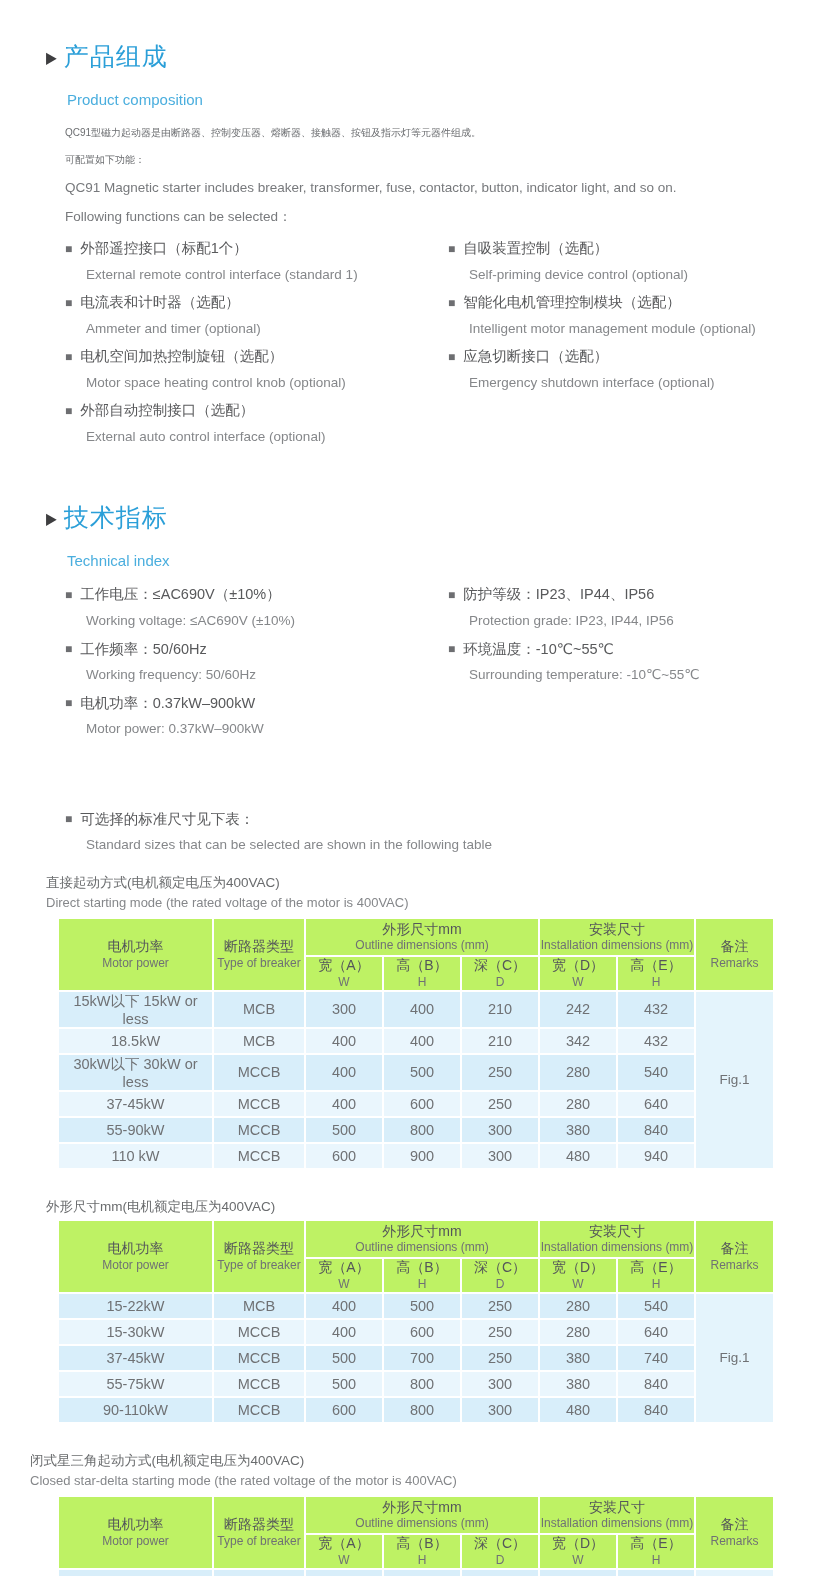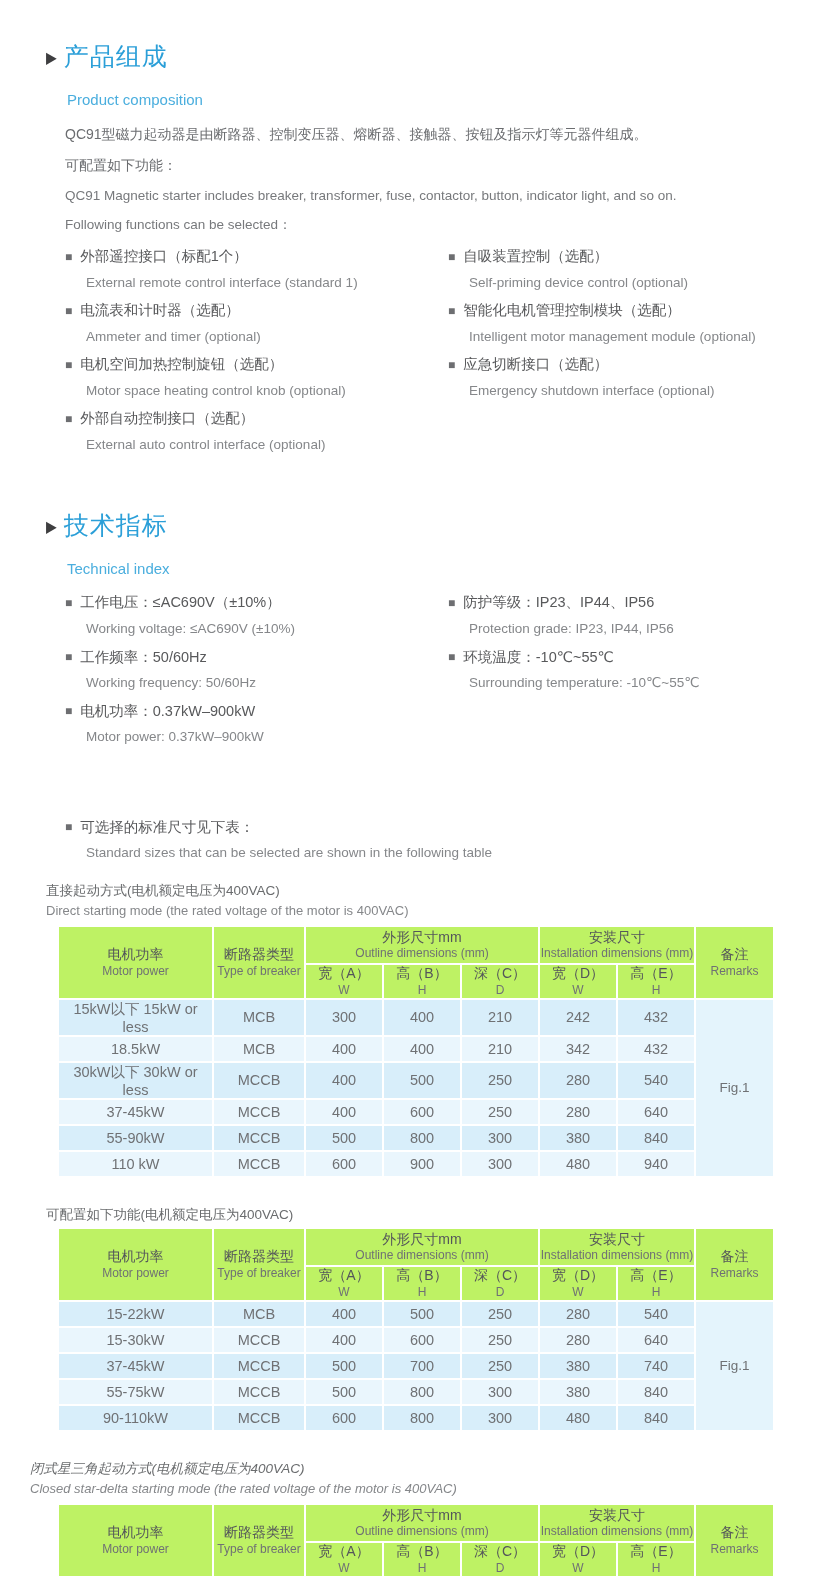--- a/index.html
+++ b/index.html
@@ -8,35 +8,35 @@
     font-family:"Liberation Sans","DejaVu Sans",sans-serif; overflow:hidden;
     color:#6d6e71; box-sizing:border-box; padding-top:40px;
   }
   
   .sec-head { display:flex; align-items:center; margin-left:46px; }
   .arrow { color:#3e3e40; font-size:14px; line-height:1; margin-right:7px; transform:scaleY(1.15); }
   .sec-title { color:#2b9fd8; font-size:25px; font-weight:normal; letter-spacing:1px; margin:0; }
   .sec-sub { color:#4aaede; font-size:15px; margin:18px 0 0 67px; }
   
   .para { font-size:13.5px; color:#77797c; margin:0 0 13px 65px; }
-  .para.zh { color:#6b6d70; font-size:14px; }
+  .para.zh { color:#6b6d70; font-size:10px; }
   
   .cols { display:flex; margin-left:65px; }
   .col-l { flex:0 0 383px; }
   .col-r { flex:1 1 auto; }
   .feat { margin-bottom:10px; }
   .feat-zh { color:#58595b; font-size:14.5px; display:flex; align-items:center; line-height:1.35; }
   .sq { color:#6d6e71; font-size:12px; margin-right:8px; }
   .feat-en { color:#85878a; font-size:13.5px; margin:7px 0 0 21px; line-height:1.3; }
   
   .note { margin:62px 0 0 65px; }
   
   .tcap-zh { color:#6a6c6e; font-size:13.5px; margin:0 0 3px 46px; }
   .tcap-en { color:#85878a; font-size:13px; margin:0 0 7px 46px; }
-  .shift-left .tcap-zh, .shift-left .tcap-en { margin-left:30px;font-style:italic; }
+  .shift-left .tcap-zh, .shift-left .tcap-en { margin-left:30px; }
   
   .tablewrap { margin:0 0 0 57px; width:716px; }
   table { border-collapse:collapse; width:100%; table-layout:fixed; }
   th, td { border:2px solid #ffffff; text-align:center; padding:0; vertical-align:middle; }
   thead th { background:#bef264; font-weight:normal; }
   thead tr.group th { height:36px; }
   thead tr.subs  th { height:33px; }
   .th-zh { font-size:14px; color:#54565a; line-height:1.25; }
   .th-en { font-size:12px; color:#6f7174; line-height:1.25; }
   tbody td { font-size:14.5px; color:#6f7174; height:24px; background:#eaf6fd; }
@@ -298,21 +298,21 @@
               <td>940</td>
             </tr>
           </tbody>
         </table>
       </div>
   </div>
 
   <div class="gap-table"></div>
 
   <div>
-    <div class="tcap-zh">可配置如下功能(电机额定电压为400VAC)</div>
+    <div class="tcap-zh">外形尺寸mm(电机额定电压为400VAC)</div>
     <div class="tablewrap">
         <table>
           <colgroup>
             <col style="width: 155px;">
             <col style="width: 92px;">
             <col style="width: 78px;">
             <col style="width: 78px;">
             <col style="width: 78px;">
             <col style="width: 78px;">
             <col style="width: 78px;">

